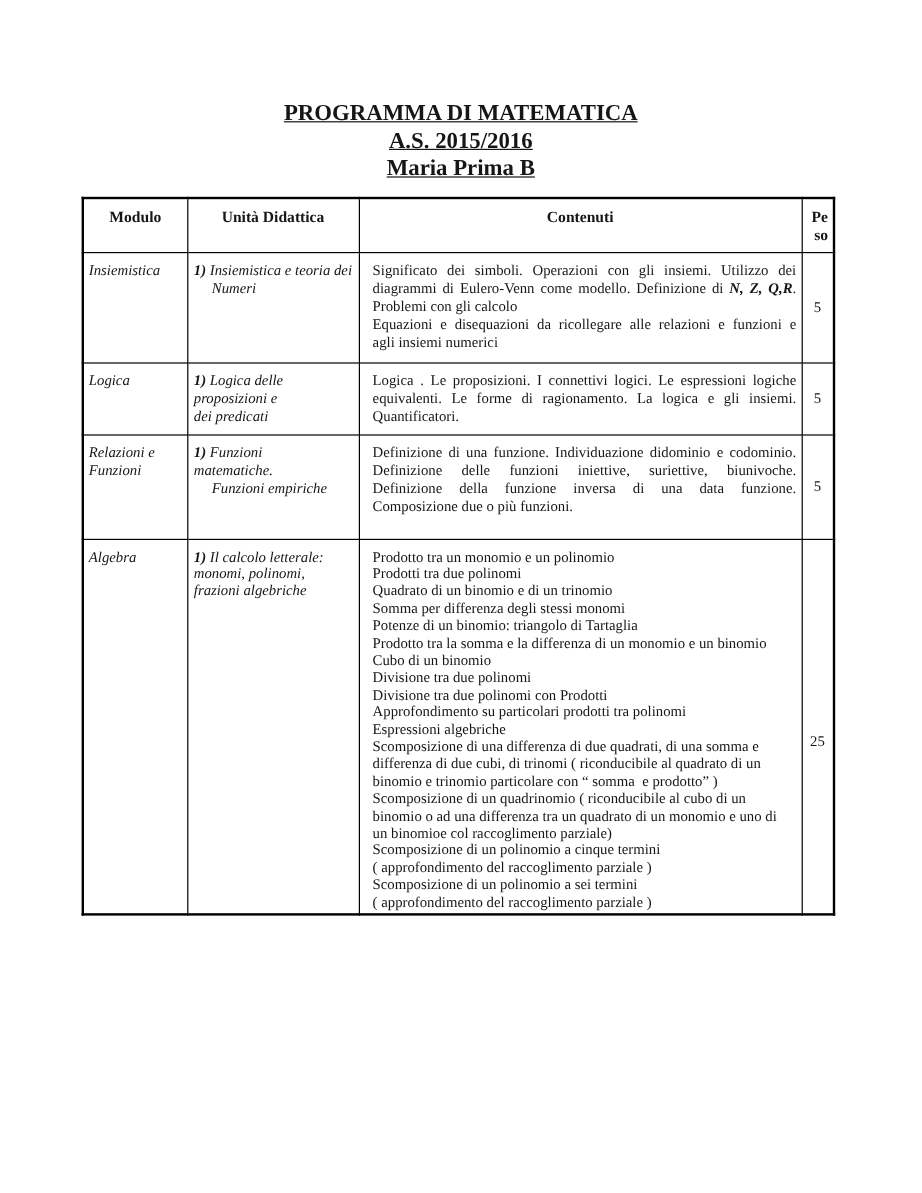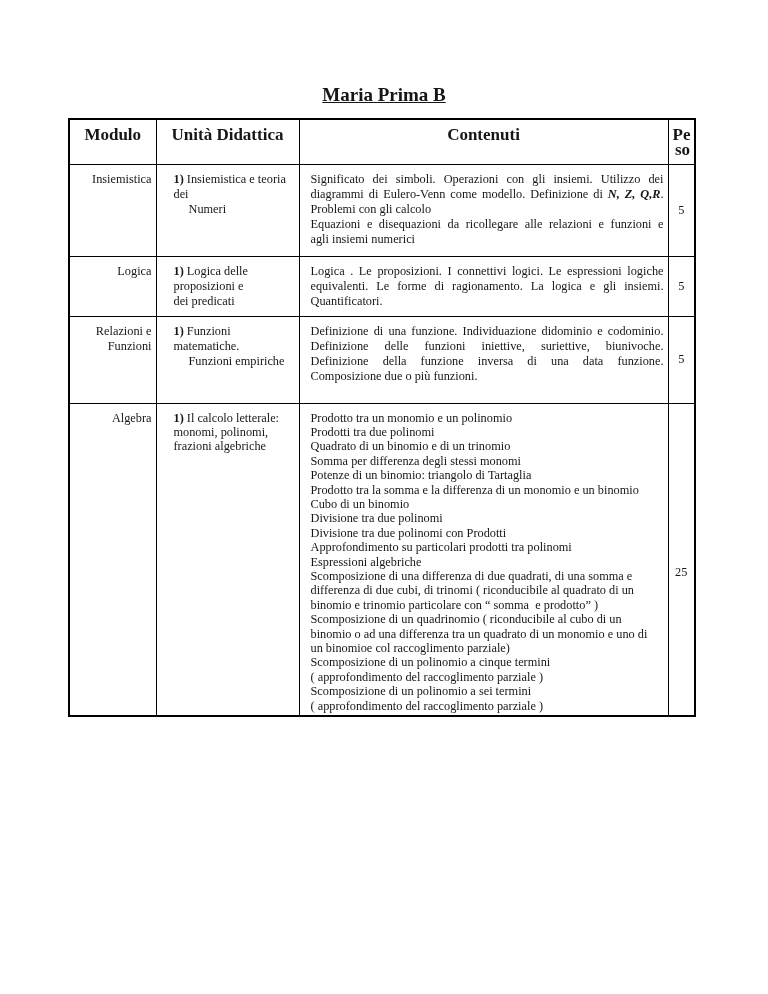--- a/index.html
+++ b/index.html
@@ -25,39 +25,41 @@
     border:2px solid #000;
   }
   th,td{
     border:1px solid #000;
     vertical-align:top;
     font-size:12.3px;
     line-height:15px;
     padding:7px 4px 2px 4px;
     overflow:hidden;
   }
-  th{font-weight:bold;text-align:center;font-size:17px;}
+  th{font-weight:bold;text-align:center;font-size:13px;}
   .pl{display:block;text-align:right;}
-  td.mod{text-align:right;}
-  td.uni{padding-left:17px;padding-right:2px;}
+  td.mod{text-align:left;font-style:italic;}
+  td.uni{padding-left:5px;padding-right:2px;font-style:italic;}
   td.con{padding-left:11px;padding-right:4px;}
   td.pes{text-align:center;vertical-align:middle;padding:0;}
   tr.r4 td{line-height:14.4px;}
   tr.r4 td.pes{padding-top:25px;}
 
   .ln{white-space:normal;}
   .ln.j{text-align:justify;text-align-last:justify;}
   .ln.ind{padding-left:15px;}
   .b{font-weight:bold;}
   .bi{font-weight:bold;font-style:italic;}
 </style>
 </head>
 <body>
 
 <header class="doc-title">
+  <div class="tline">PROGRAMMA DI MATEMATICA</div>
+  <div class="tline">A.S. 2015/2016</div>
   <div class="tline">Maria Prima B</div>
 </header>
 
 <table class="program">
   <colgroup>
     <col style="width:87px">
       <col style="width:143px">
       <col style="width:369px">
       <col style="width:27px">
   </colgroup>

